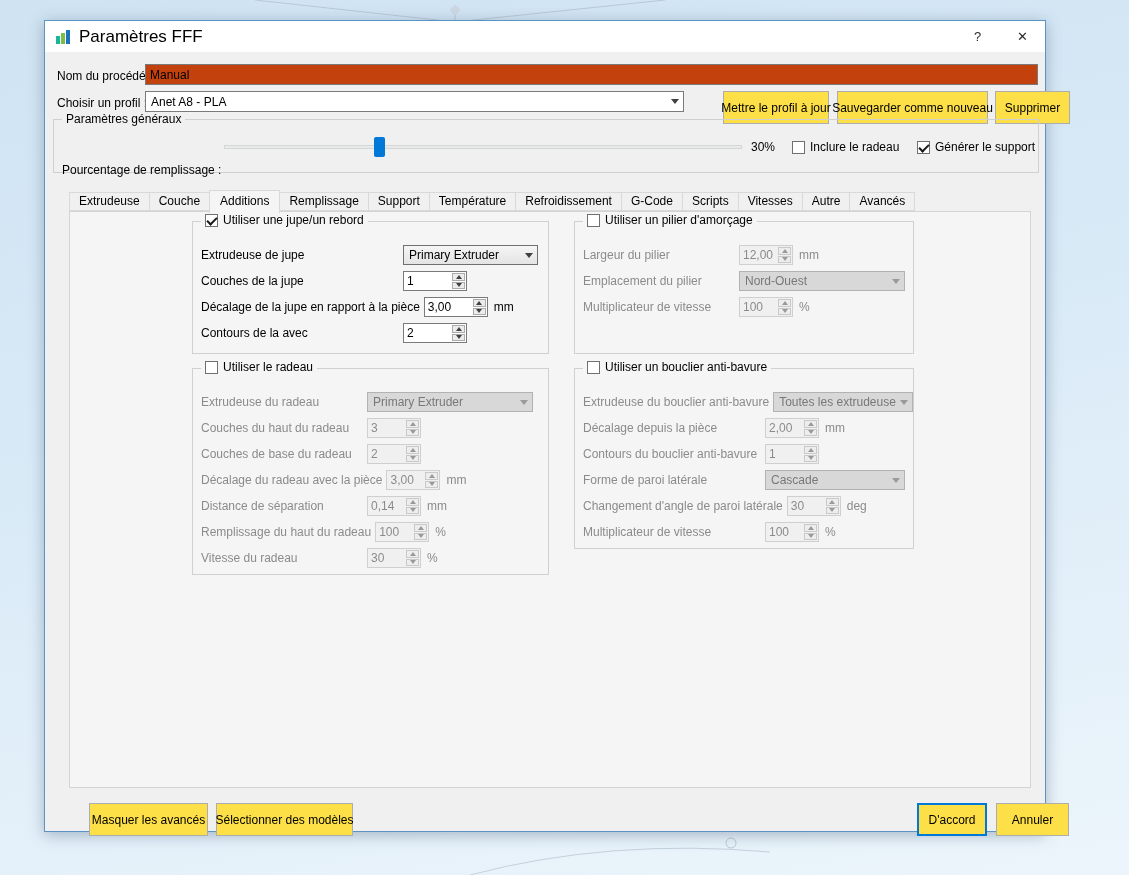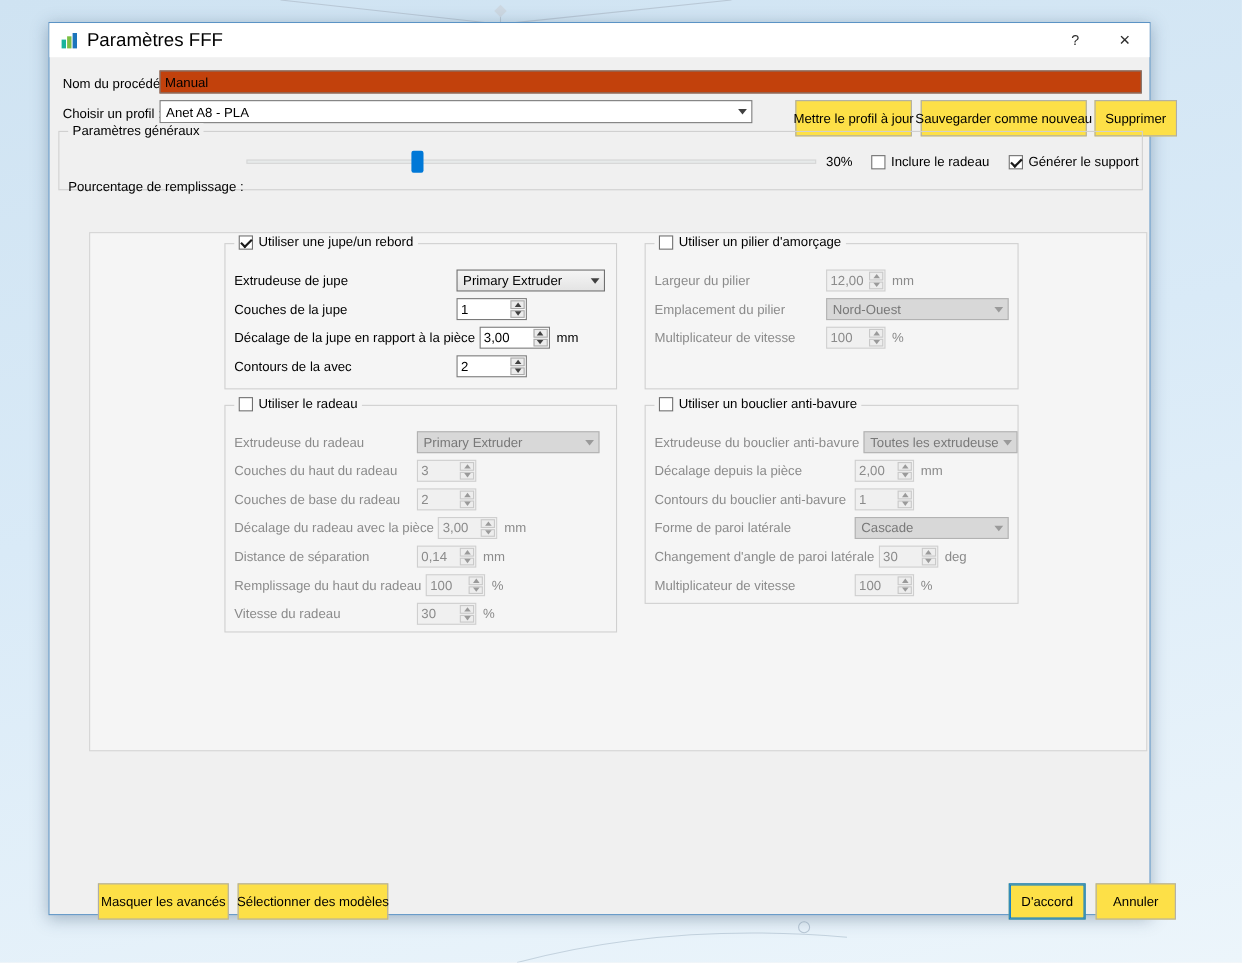--- a/index.html
+++ b/index.html
@@ -60,21 +60,21 @@
   .slider{position:absolute;height:20px;}
   .slider .track{position:absolute;left:0;right:0;top:8px;height:4px;background:#e7eaea;border:1px solid #d6d6d6;box-sizing:border-box;}
   .slider .thumb{position:absolute;top:0;width:11px;height:20px;background:var(--accent,#0078d7);border-radius:2px;}
 
   
   .tabbar{position:absolute;left:24px;top:169px;height:21px;display:flex;align-items:flex-end;z-index:5;}
   .tab{box-sizing:border-box;height:19px;line-height:17px;padding:0 9px;background:#f0f0f0;
     border:1px solid #d9d9d9;margin-right:-1px;font-size:12px;white-space:nowrap;cursor:default;}
   .tab.sel{height:23px;line-height:21px;background:#f5f5f5;border-bottom:none;margin-bottom:-2px;
     padding:0 10px;position:relative;z-index:6;}
-  .panel{position:absolute;left:36px;top:190px;width:962px;height:472px;background:#f5f5f5;
+  .panel{position:absolute;left:24px;top:190px;width:962px;height:577px;background:#f5f5f5;
     border:1px solid #d4d4d4;box-sizing:border-box;}
 
   
   .grp{position:absolute;border:1px solid #d0d0d0;box-sizing:border-box;padding-top:20px;}
   .grp .grp-head{position:absolute;top:-9px;left:8px;background:#f5f5f5;padding:0 4px;}
 
   .row{display:flex;align-items:center;height:26px;padding:0 8px;}
   .lbl{flex:0 0 auto;min-width:var(--lw);white-space:nowrap;padding-right:4px;box-sizing:border-box;}
   .row .combo{width:var(--sw);flex:none;}
   .unit{margin-left:6px;white-space:nowrap;}
@@ -143,20 +143,34 @@
     <div class="cb" style="position:absolute;left:738px;top:20px;">
       <span class="box"></span>
       <span>Inclure le radeau</span>
     </div>
     <div class="cb checked" style="position:absolute;left:863px;top:20px;">
       <span class="box"></span>
       <span>Générer le support</span>
     </div>
   </div>
 
+  <div class="tabbar" id="tabbar">
+      <div class="tab">Extrudeuse</div>
+      <div class="tab">Couche</div>
+      <div class="tab sel">Additions</div>
+      <div class="tab">Remplissage</div>
+      <div class="tab">Support</div>
+      <div class="tab">Température</div>
+      <div class="tab">Refroidissement</div>
+      <div class="tab">G-Code</div>
+      <div class="tab">Scripts</div>
+      <div class="tab">Vitesses</div>
+      <div class="tab">Autre</div>
+      <div class="tab">Avancés</div>
+    </div>
 
   <div class="panel">
 
     <section class="grp" style="left:122px;top:9px;width:357px;height:133px;--lw:202px;--sw:135px;--pw:64px;">
       <div class="grp-head cb checked">
         <span class="box"></span>
         <span>Utiliser une jupe/un rebord</span>
       </div>
       <div class="rows">
           <div class="row">

